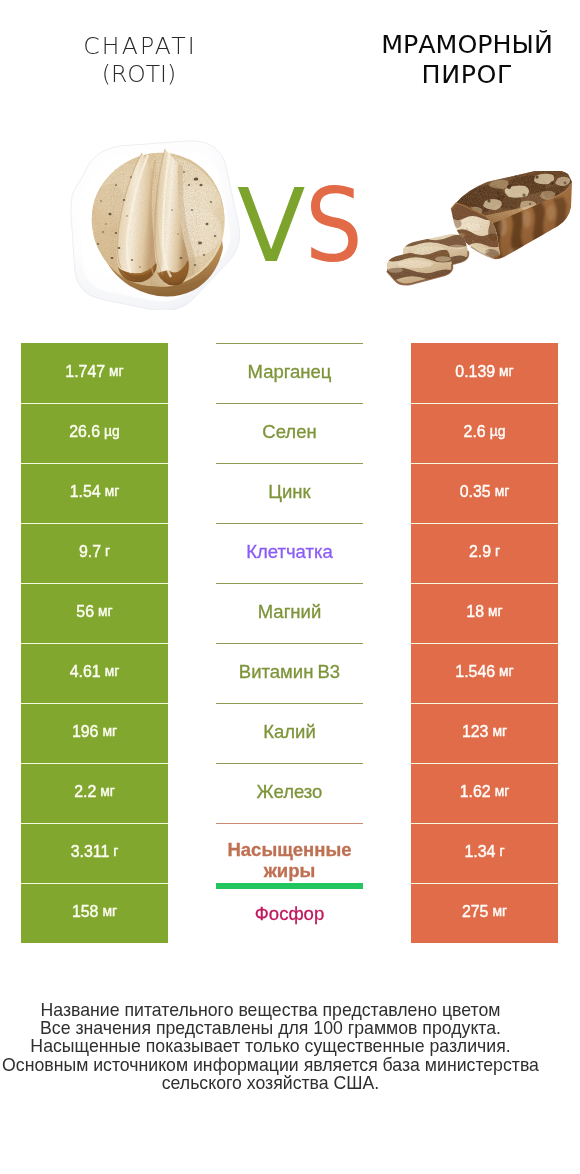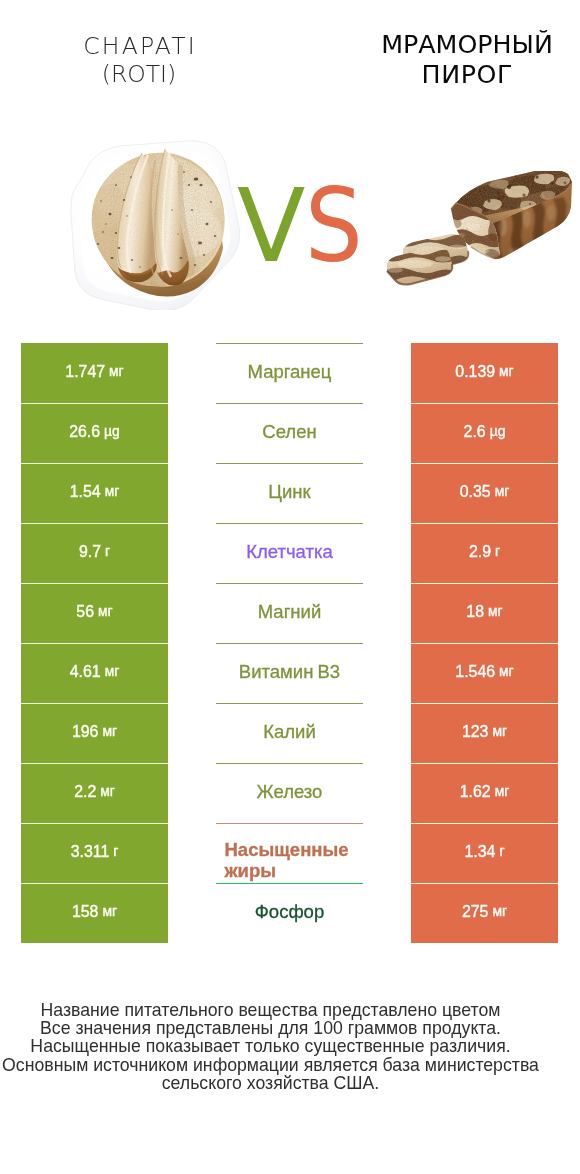--- a/index.html
+++ b/index.html
@@ -19,21 +19,21 @@
   .vs .s{color:#e26a47;transform:scale(0.90,1.005);margin-left:-1px;}
   .food{position:absolute;}
   #chapati{left:58px;top:130px;width:170px;height:172px;}
   #cake{left:373px;top:163px;width:188px;height:127px;}
   
   .table{position:absolute;left:21px;top:343px;width:537px;opacity:0.999;}
   .row{display:flex;height:60px;gap:48px;}
   .cell{display:flex;align-items:center;justify-content:center;width:179px;box-sizing:border-box;line-height:1;}
   .cell.left{background:#81a72e;color:#fdfdf2;font-size:15.9px;font-weight:400;letter-spacing:0px;padding-bottom:3px;-webkit-text-stroke:0.42px #fdfdf2;}
   .cell.right{background:#e06c4a;color:#fffdfa;font-size:15.9px;font-weight:400;letter-spacing:0px;padding-bottom:3px;-webkit-text-stroke:0.42px #fffdfa;}
-  .cell.mid{background:#fff;font-size:18.5px;font-weight:400;line-height:20.5px;padding-bottom:3px;}
+  .cell.mid{background:#fff;font-size:18.5px;font-weight:400;text-align:center;line-height:20.5px;padding-bottom:3px;}
   .cell.mid span{display:block;max-width:130px;word-spacing:-1px;-webkit-text-stroke:0.3px currentColor;}
   .cell.mid span.two-line{padding-top:17px;font-weight:bold;}
   .unit{font-size:13.9px;font-weight:400;margin-left:4px;}
   
   .footer{opacity:0.999;position:absolute;left:0;top:1001px;width:541px;text-align:center;font-size:17.7px;line-height:18.2px;color:#2f2f2f;}
 </style>
 </head>
 <body>
 
 <div class="page">
@@ -466,21 +466,21 @@
         <div class="cell right" style="border-top:1.2px solid #f3fade">
           <span>1.34</span>
           <span class="unit">г</span>
         </div>
       </div>
       <div class="row">
         <div class="cell left" style="border-top:1.2px solid #f3fade">
           <span>158</span>
           <span class="unit">мг</span>
         </div>
-        <div class="cell mid" style="color:#14532d;border-top:1px solid #22c55e">
+        <div class="cell mid" style="color:#be185d;border-top:6px solid #22c55e">
           <span class="">Фосфор</span>
         </div>
         <div class="cell right" style="border-top:1.2px solid #f3fade">
           <span>275</span>
           <span class="unit">мг</span>
         </div>
       </div>
     </div>
   <div class="footer" id="footer">
       <div>Название питательного вещества представлено цветом</div>

